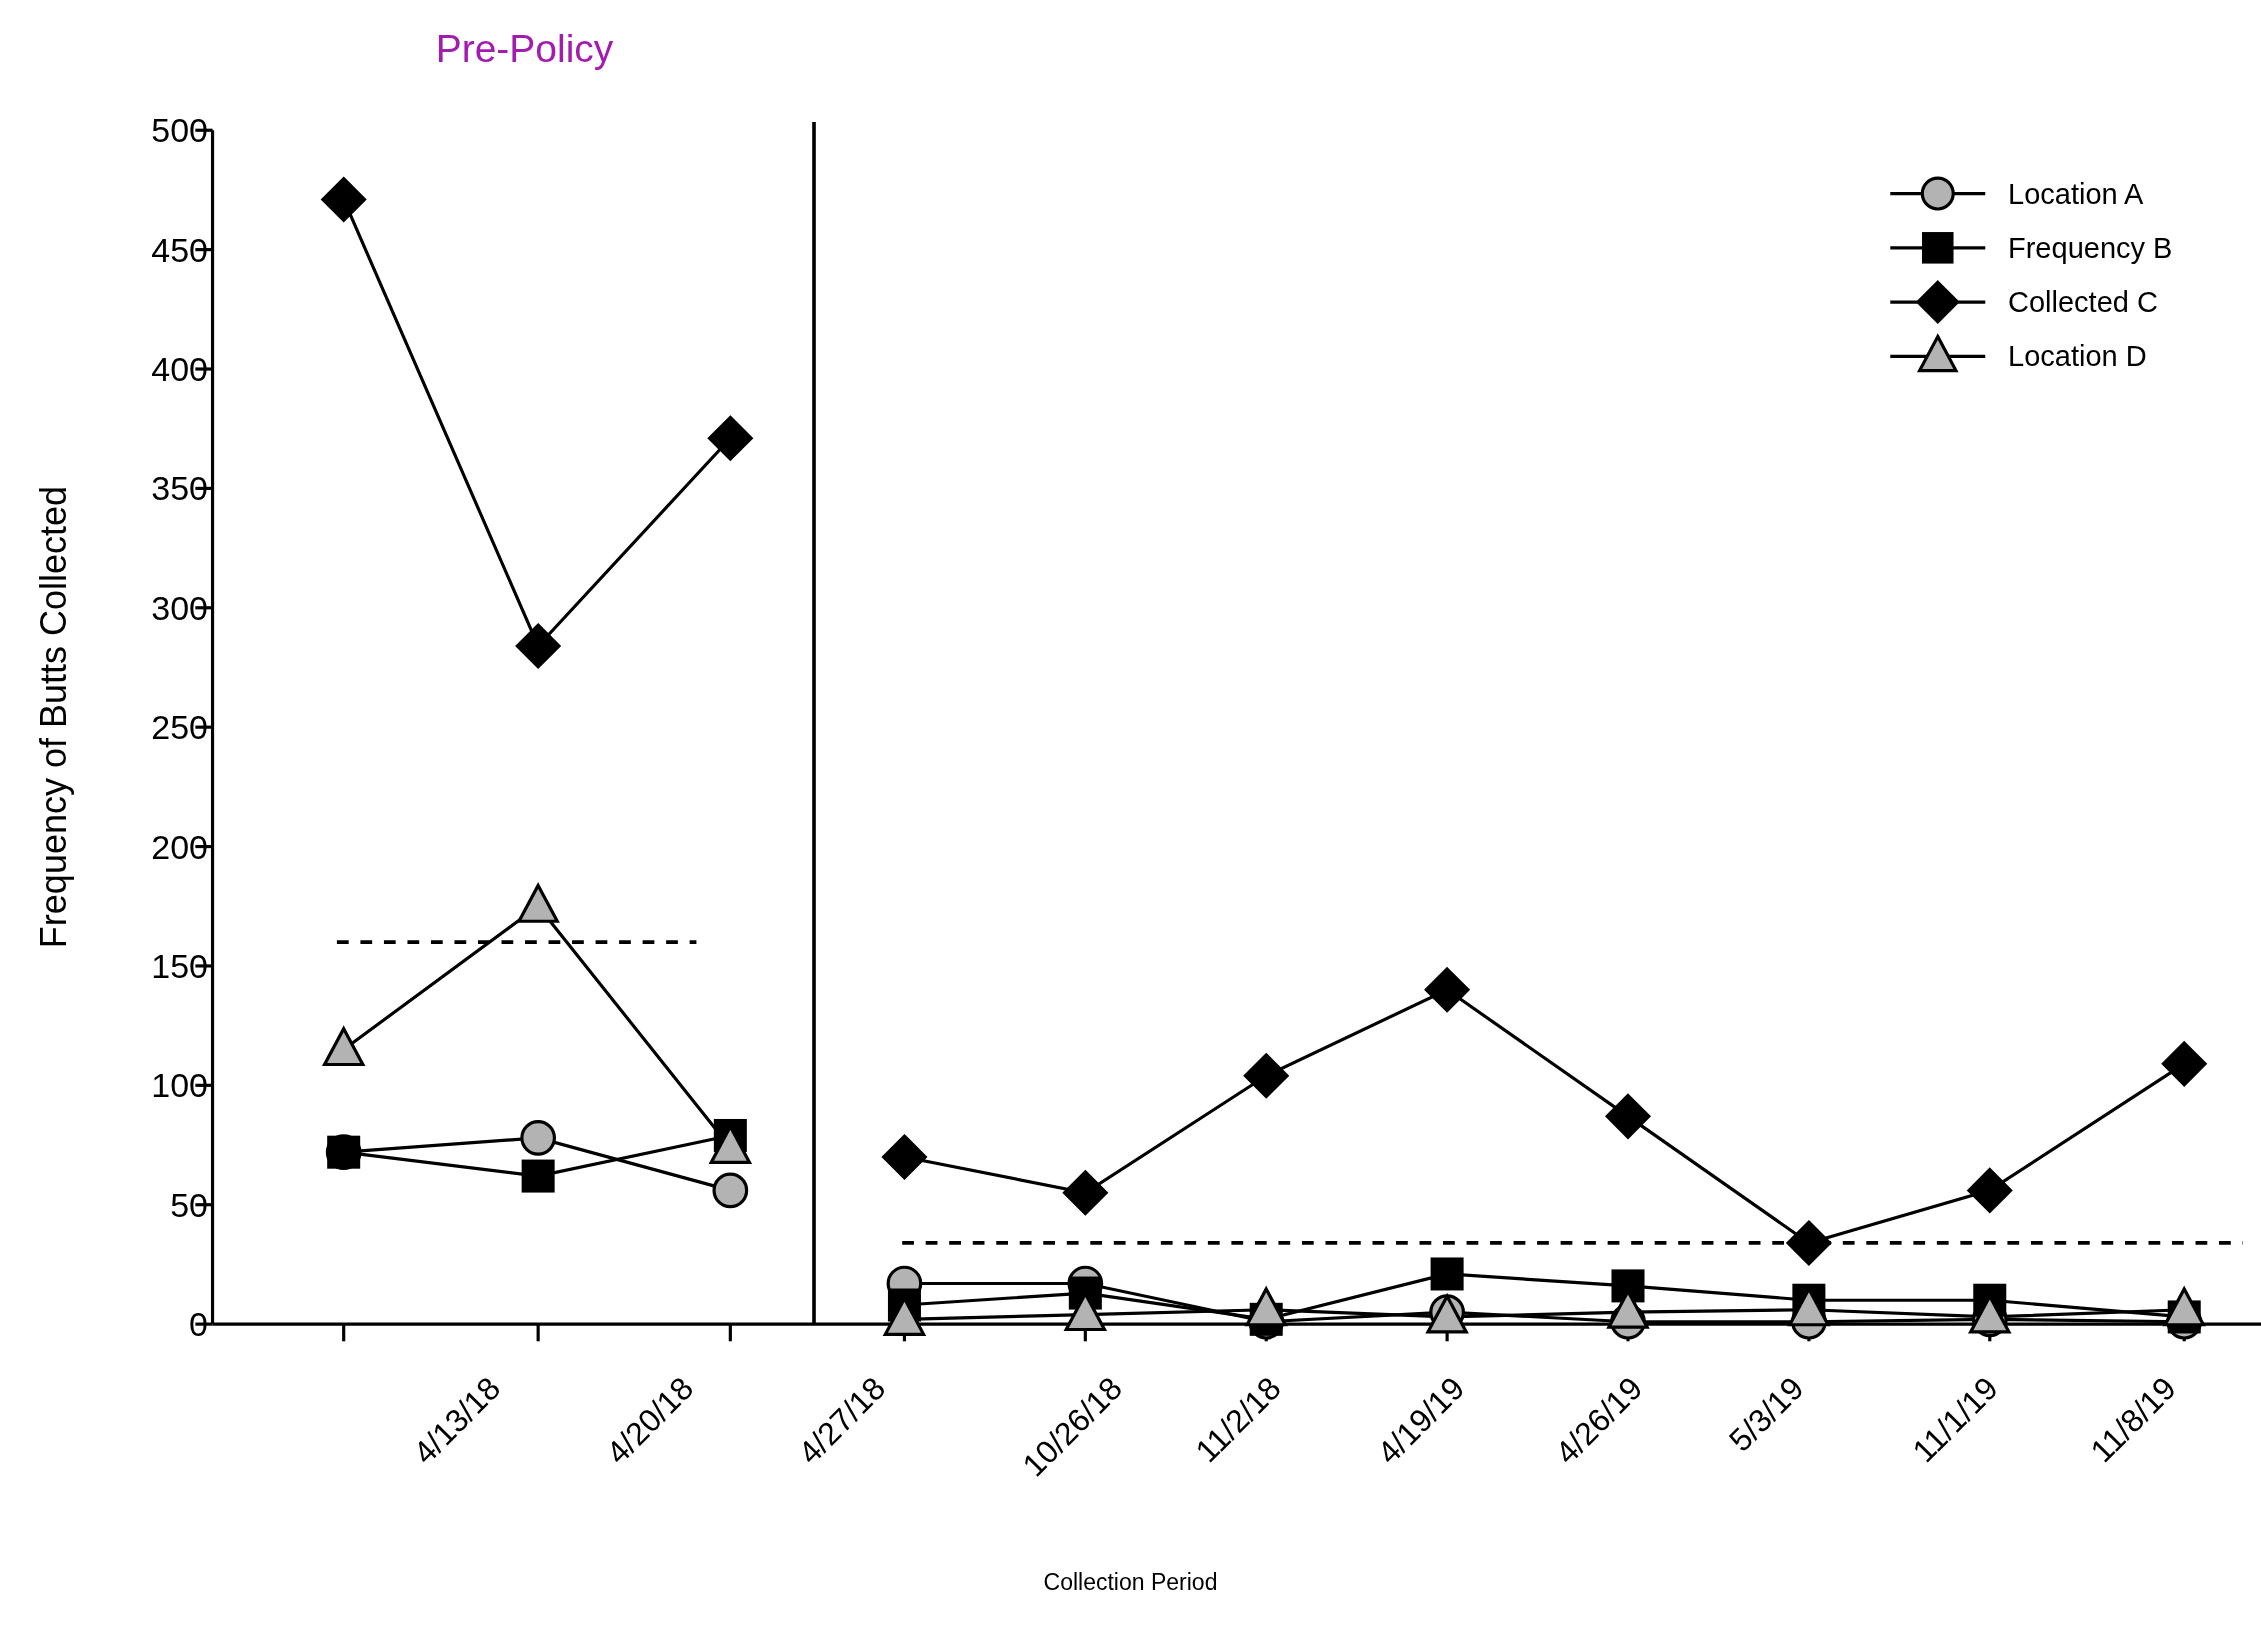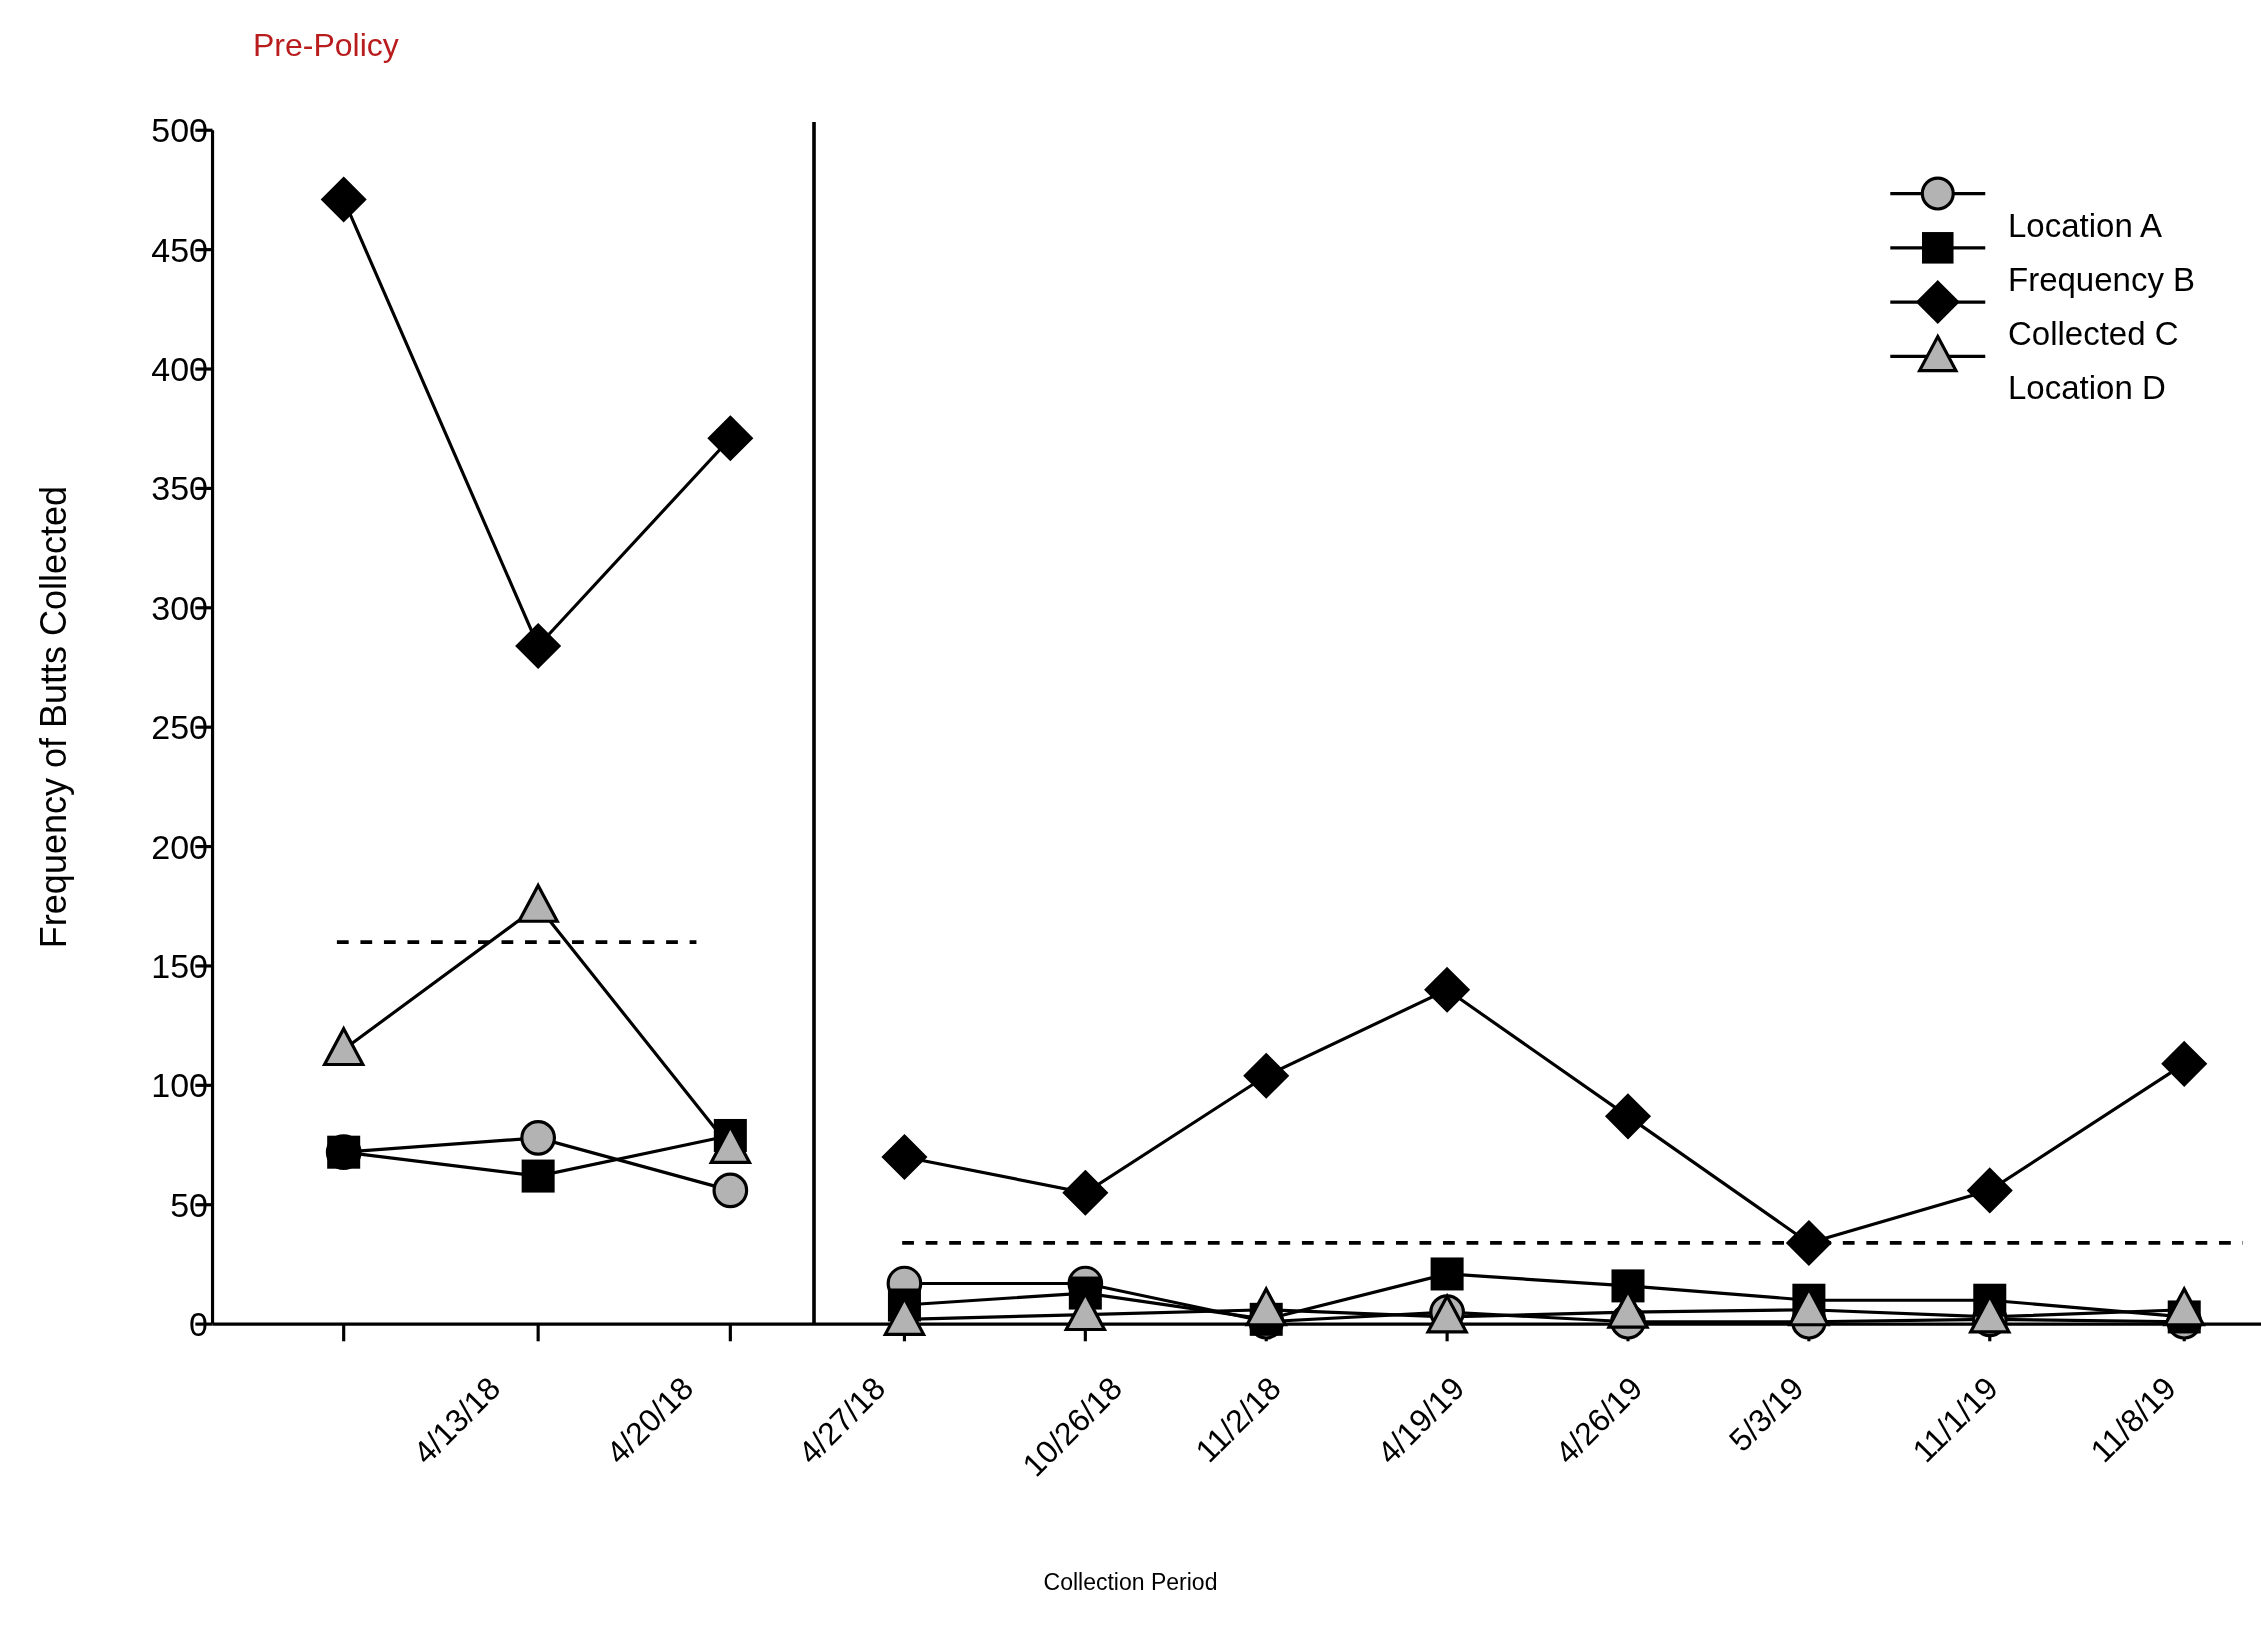--- a/index.html
+++ b/index.html
@@ -14,23 +14,24 @@
     color: #000000;
     overflow: hidden;
   }
   #chart-root {
     position: relative;
     width: 2442px;
     height: 1628px;
   }
   .panel-title {
     position: absolute;
-    font-size: 32px;
-    color: #b91c1c;
-    white-space: nowrap;
+    font-size: 39px;
+    color: #a21caf;
+    white-space: nowrap;
+    text-align: center;
   }
   #title-pre  { left: 253px;  top: 27px;  width: 543px; }
   #title-post { left: 1076px; top: 27px;  width: 814px; }
 
   .axis-title-y {
     position: absolute;
     left: -398px;
     top: 696px;
     width: 904px;
     text-align: center;
@@ -64,24 +65,23 @@
   .xtick-label {
     position: absolute;
     font-size: 32px;
     white-space: nowrap;
     transform: rotate(-45deg);
     transform-origin: right top;
     text-align: right;
   }
   .legend-label {
     position: absolute;
-    font-size: 33px;
+    font-size: 29px;
     white-space: nowrap;
     transform: translateY(-50%);
-    margin-top: 32px;
   }
   svg { position: absolute; left: 0; top: 0; }
 </style>
 </head>
 <body>
 
 <div id="chart-root">
 
   <div class="panel-title" id="title-pre">Pre-Policy</div>
 

